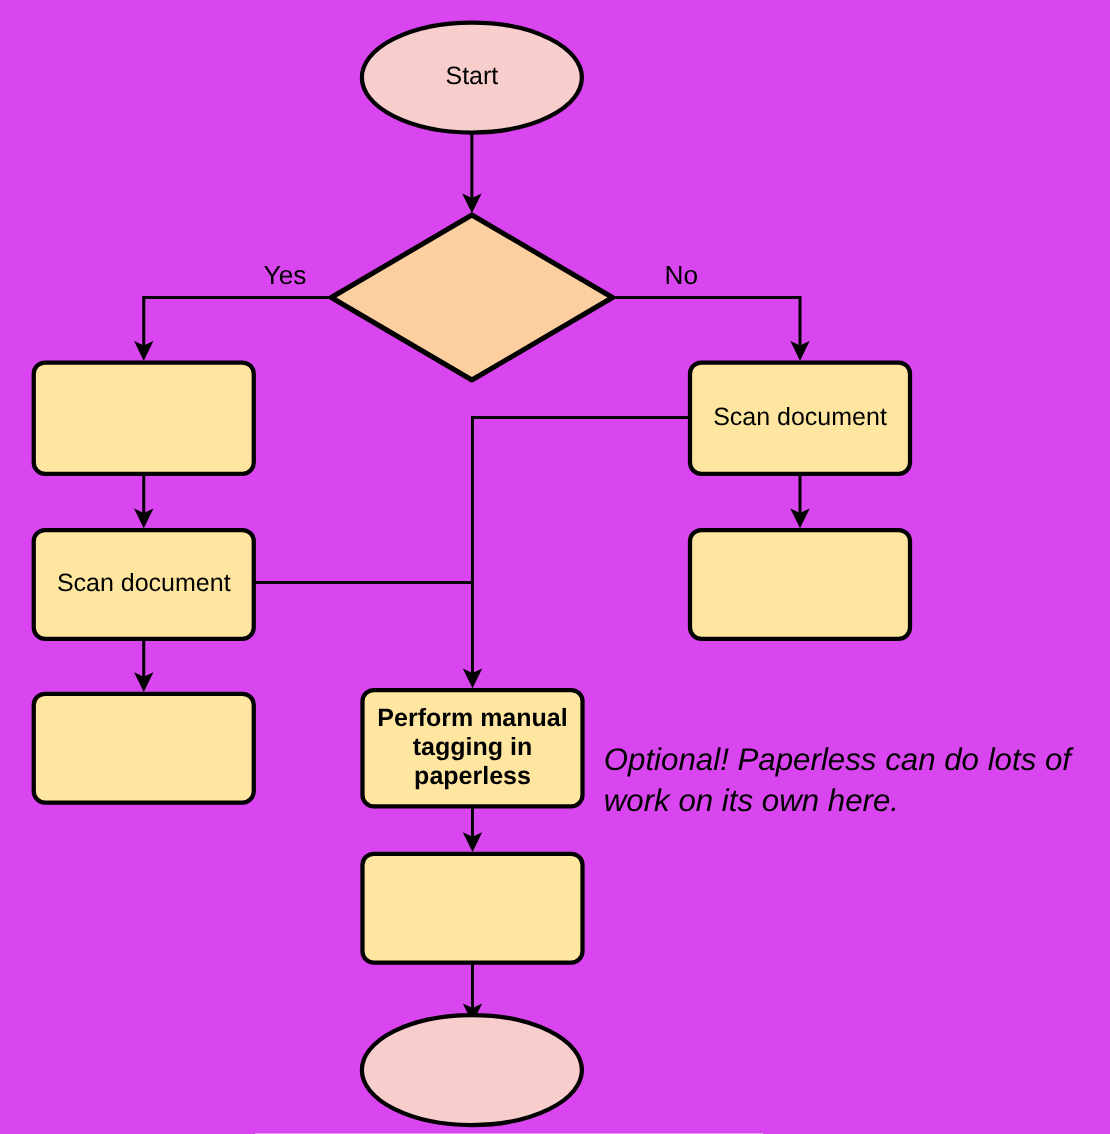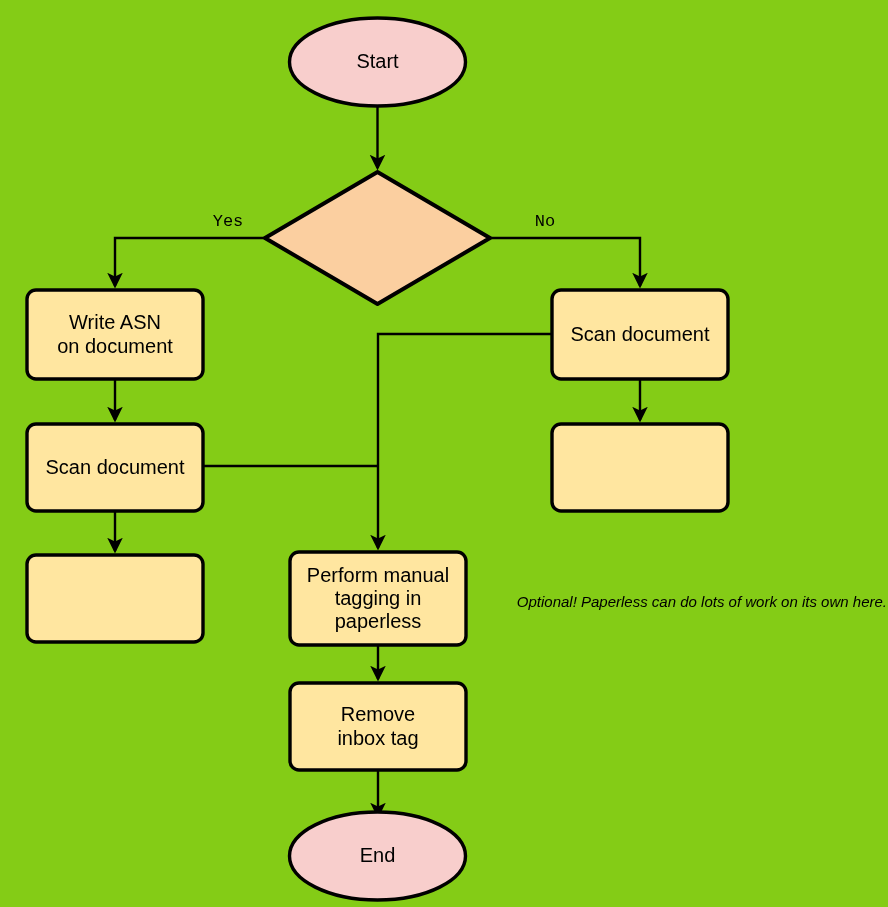--- a/index.html
+++ b/index.html
@@ -8,21 +8,21 @@
     padding: 0;
     background: #ffffff;
   }
   body {
     font-family: "Liberation Sans", sans-serif;
   }
   #canvas {
     position: relative;
     width: 888px;
     height: 907px;
-    background: #84cc16;
+    background: #d946ef;
     overflow: hidden;
   }
   #flow-svg {
     position: absolute;
     left: 0;
     top: 0;
     width: 888px;
     height: 907px;
   }
   .node-label,
@@ -36,30 +36,29 @@
     white-space: pre-line;
     pointer-events: none;
   }
   .node-label {
     font-size: 20px;
     display: flex;
     align-items: center;
     justify-content: center;
   }
   .edge-label {
-    font-size: 17px;
+    font-size: 21px;
     display: flex;
     align-items: center;
     justify-content: center;
-    font-family: Liberation Mono, monospace;
   }
   .note-text {
-    font-size: 15px;
+    font-size: 25px;
     font-style: italic;
-    text-align: right;
+    text-align: left;
     line-height: 1.32;
     width: 404px;
   }
 </style>
 </head>
 <body>
 
 <div id="canvas">
 
   <svg id="flow-svg" viewBox="0 0 888 907">
@@ -101,37 +100,32 @@
     <rect x="290" y="552" width="176" height="93" rx="9" ry="9" fill="#ffe6a0" stroke="#000000" stroke-width="3.4"></rect>
 
     <rect x="290" y="683" width="176" height="87" rx="9" ry="9" fill="#ffe6a0" stroke="#000000" stroke-width="3.4"></rect>
 
     <ellipse cx="377.5" cy="856" rx="88" ry="44" fill="#f8cecc" stroke="#000000" stroke-width="3.4"></ellipse>
   </svg>
 
   <div class="node-label" style="left:289px; top:18px; width:177px; height:88px;">Start</div>
 
 
-  <div class="node-label" style="left:27px; top:290px; width:176px; height:89px;">Write ASN
-on document</div>
 
   <div class="node-label" style="left:27px; top:424px; width:176px; height:87px;">Scan document</div>
 
 
   <div class="node-label" style="left:552px; top:290px; width:176px; height:89px;">Scan document</div>
 
 
-  <div class="node-label" style="left:290px; top:552px; width:176px; height:93px;">Perform manual
+  <div class="node-label" style="left:290px; top:552px; width:176px; height:93px;font-weight:bold;">Perform manual
 tagging in
 paperless</div>
 
-  <div class="node-label" style="left:290px; top:683px; width:176px; height:87px;">Remove
-inbox tag</div>
 
-  <div class="node-label" style="left:289px; top:812px; width:177px; height:88px;">End</div>
 
   <div class="edge-label" style="left:190px; top:209px; width:76px; height:25px;">Yes</div>
 
   <div class="edge-label" style="left:515px; top:209px; width:60px; height:25px;">No</div>
 
   <div class="note-text" style="left:483px; top:592px;">Optional! Paperless can do lots of work on its own here.</div>
 
 </div>
 
 </body></html>

